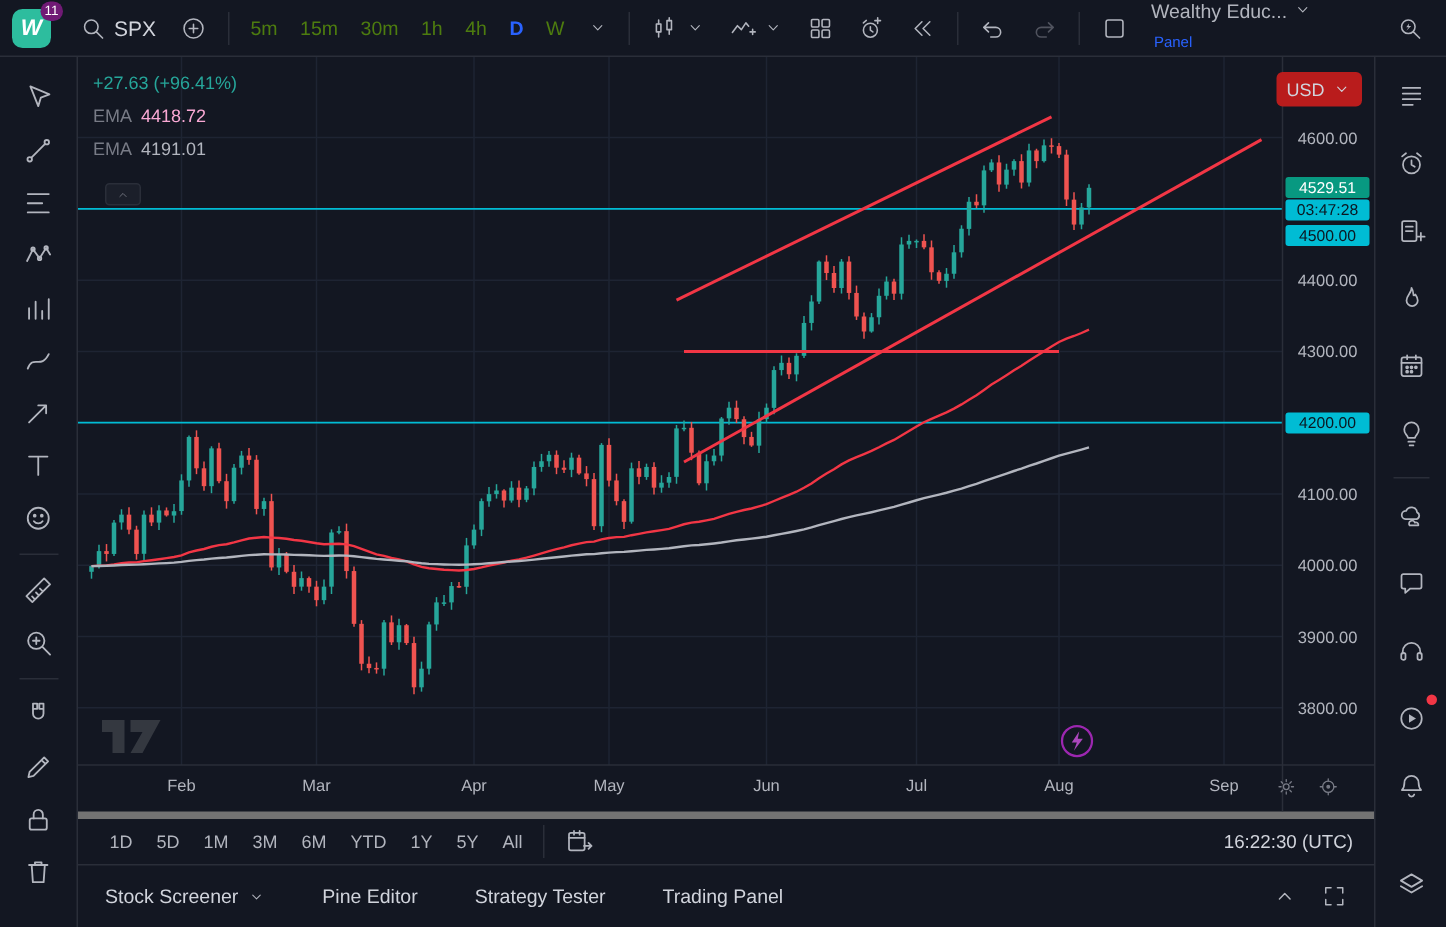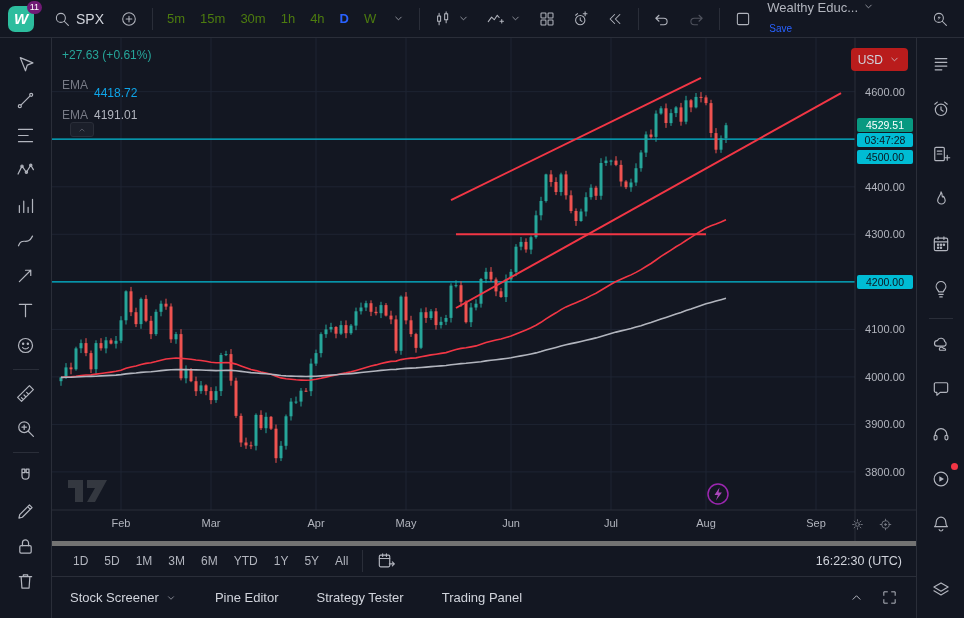--- a/index.html
+++ b/index.html
@@ -191,21 +191,21 @@
         </svg>
       </span>
   </div>
   <div class="layout-name-wrap">
     <span class="layout-name">Wealthy Educ...</span>
     <span class="icon sm" style="color:#b2b5be">
         <svg viewBox="0 0 24 24" fill="none" stroke="currentColor" stroke-width="1.4" stroke-linecap="round" stroke-linejoin="round">
           <path d="M7 9.5l5 5 5-5"></path>
         </svg>
       </span>
-    <span class="save-link">Save</span>
+    <span class="save-link">Panel</span>
   </div>
   <div class="spacer"></div>
   <div class="tb-btn">
     <span class="icon">
         <svg viewBox="0 0 24 24" fill="none" stroke="currentColor" stroke-width="1.4" stroke-linecap="round" stroke-linejoin="round">
           <circle cx="10.5" cy="10.5" r="6"></circle>
           <path d="M15 15l5.5 5.5"></path>
           <path d="M11 7.5l-2.3 3.4h2.1L8.7 14l4.4-4.2h-2.2z" fill="currentColor" stroke="none"></path>
         </svg>
       </span>
@@ -658,26 +658,26 @@
           <rect x="805" y="95" width="56" height="14" rx="2" fill="#00bcd4"></rect>
           <text x="833" y="105.5" text-anchor="middle" font-size="10.5" fill="#0b1620">03:47:28</text>
           <rect x="805" y="112" width="56" height="14" rx="2" fill="#00bcd4"></rect>
           <text x="833" y="122.5" text-anchor="middle" font-size="10.5" fill="#0b1620">4500.00</text>
           <rect x="805" y="237" width="56" height="14" rx="2" fill="#00bcd4"></rect>
           <text x="833" y="247.5" text-anchor="middle" font-size="10.5" fill="#0b1620">4200.00</text>
         </svg>
 
       <div class="legend">
         <div class="legend-row">
-          <span id="change-label" style="color: rgb(38, 166, 154);">+27.63 (+0.61%)</span>
+          <span id="change-label" style="color: rgb(38, 166, 154);">+27.63 (+96.41%)</span>
         </div>
         <div id="legend-indicators" style="display: flex; flex-direction: column; gap: 8px;">
             <div class="legend-row">
               <span class="legend-lbl">EMA</span>
-              <span style="color: #0ea5e9; margin-top: 16px;">4418.72</span>
+              <span style="color: #f9a8d4;">4418.72</span>
             </div>
             <div class="legend-row">
               <span class="legend-lbl">EMA</span>
               <span style="color: rgb(178, 181, 190);">4191.01</span>
             </div>
           </div>
       </div>
 
       <div class="collapse-box c">
         <span class="icon">

